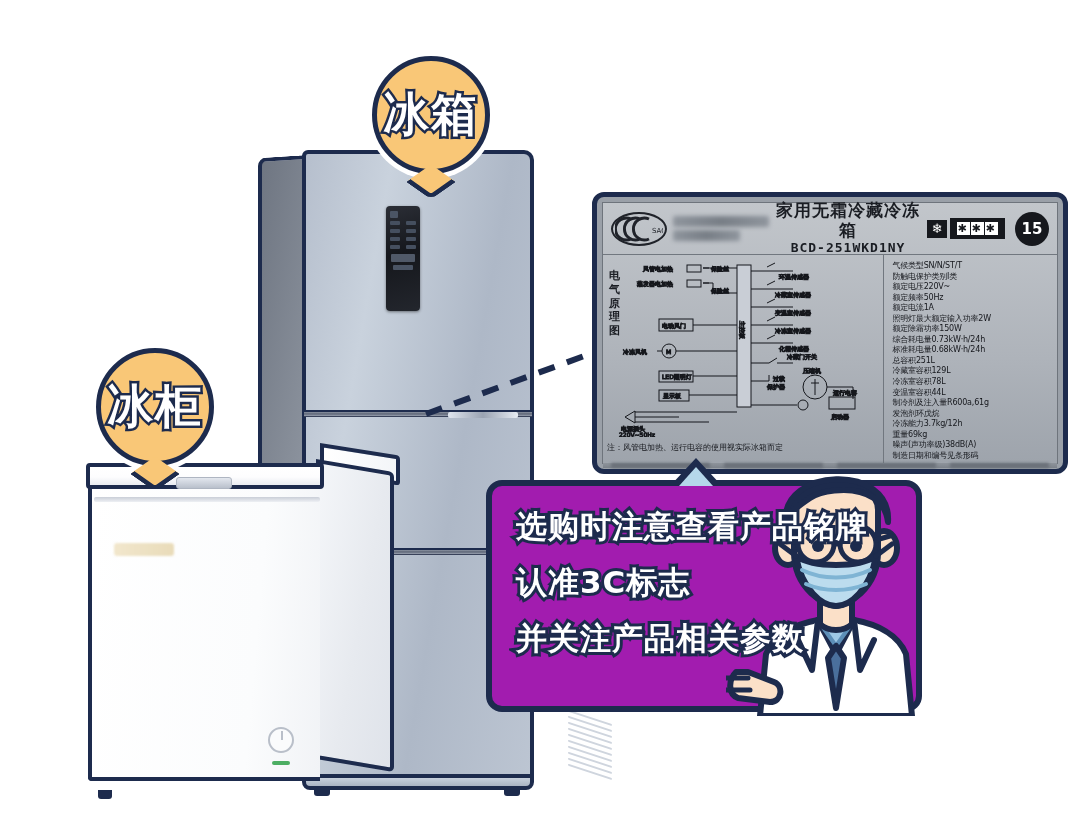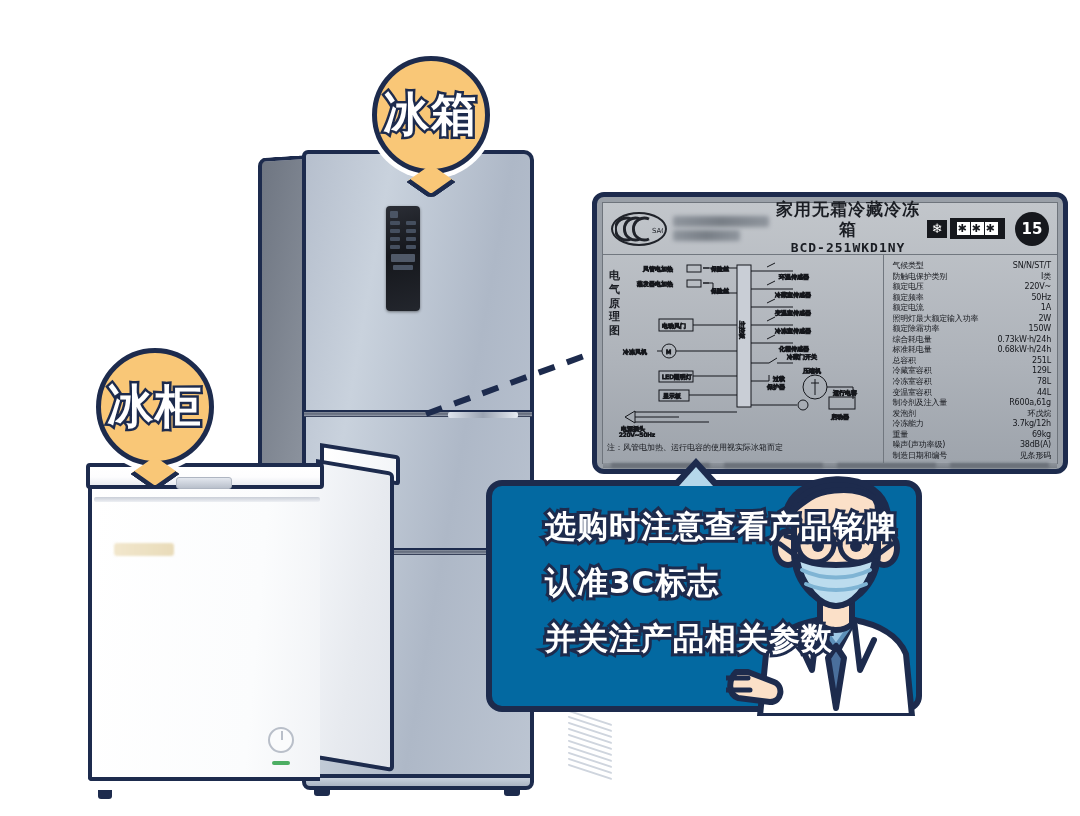--- a/index.html
+++ b/index.html
@@ -130,53 +130,53 @@
   .plate-head { display:flex; align-items:center; height:52px; padding:2px 8px;
     border-bottom:1px solid #71777f; gap:6px; }
   .ccc { width:56px; height:34px; border:2px solid #20232a; border-radius:50%;
     display:flex; align-items:center; justify-content:center; position:relative; flex:0 0 auto;}
   .ccc svg { display:block; }
   .brand { width:96px; }
   .brand i { display:block; height:11px; margin:3px 0; border-radius:2px;
     background: linear-gradient(90deg,#8f959d,#787e86,#8f959d); filter: blur(2.2px);}
   .brand i.b2 { width:70%; }
   .plate-title { flex:1; text-align:center; color:#1a1d23; line-height:1.15; }
-  .plate-title .t1 { font-size:17px; font-weight:bold; letter-spacing:1px; font-family:Liberation Mono, monospace;text-align:center;}
+  .plate-title .t1 { font-size:17px; font-weight:bold; letter-spacing:1px; font-family:Liberation Sans, sans-serif;text-align:center;}
   .plate-title .t2 { font-size:13px; font-weight:bold; letter-spacing:1px; font-family:"DejaVu Sans Mono",monospace;}
   .stars { display:flex; align-items:center; gap:3px; flex:0 0 auto;}
   .snow { background:#16181d; color:#fff; font-size:13px; width:20px; height:18px;
     display:flex; align-items:center; justify-content:center;}
   .starbox { background:#16181d; color:#fff; font-size:12px; letter-spacing:3px;
     padding:2px 5px; border:2px solid #16181d; display:flex; gap:1px;}
   .starbox span { display:block; width:13px; height:13px; background:#fff; color:#16181d;
     font-size:11px; line-height:13px; text-align:center;}
   .recy { width:34px; height:34px; border-radius:50%; background:#16181d; color:#fff;
     font-size:15px; font-weight:bold; display:flex; align-items:center; justify-content:center;
     font-family:"DejaVu Sans",sans-serif; flex:0 0 auto; margin-left:4px;}
   .plate-body { flex:1; display:flex; }
   .plate-left { flex:0 0 62%; position:relative; border-right:1px solid #71777f; padding:4px; }
   .plate-right { flex:1; padding:6px 6px 2px 8px; }
   .diag-title { position:absolute; left:6px; top:14px; width:16px;
     font-size:11px; font-weight:bold; color:#1a1d23; line-height:1.25;
     font-family:"DejaVu Sans",sans-serif;}
-  .spec { display:flex; justify-content:space-between; font-size:8px; color:#15171c;
+  .spec { display:flex; font-size:8px; color:#15171c;
     line-height:1.32; font-family:"DejaVu Sans",sans-serif; white-space:nowrap;}
   .spec .k { letter-spacing:-.2px; }
   .spec .v { letter-spacing:-.2px; }
   .plate-note { font-size:8px; text-align:left; color:#15171c; padding:1px 0 2px;
     border-top:0; font-family:"DejaVu Sans",sans-serif;}
   .plate-foot { height:11px; display:flex; gap:14px; align-items:center; padding:0 8px;
     background: linear-gradient(180deg,#8e949c,#7c828a); }
   .plate-foot i { display:block; height:5px; flex:1; border-radius:1px;
     background:#6a7078; filter: blur(1.6px); }
 
   
   #bubble {
     position: absolute; left: 486px; top: 480px; width: 436px; height: 232px;
-    background: #0369a1; border: 6px solid #1d2b4d; border-radius: 16px; padding-left: 29px;
+    background: #a21caf; border: 6px solid #1d2b4d; border-radius: 16px;
   }
   #bubble .btail {
     position:absolute; left: 178px; top: -28px; width: 0; height: 0;
     border-left: 26px solid transparent; border-right: 26px solid transparent;
     border-bottom: 28px solid #1d2b4d;
   }
   #bubble .btail::after {
     content:""; position:absolute; left:-17px; top:9px; width:0;height:0;
     border-left:17px solid transparent; border-right:17px solid transparent;
     border-bottom:19px solid #b5d7ea;

